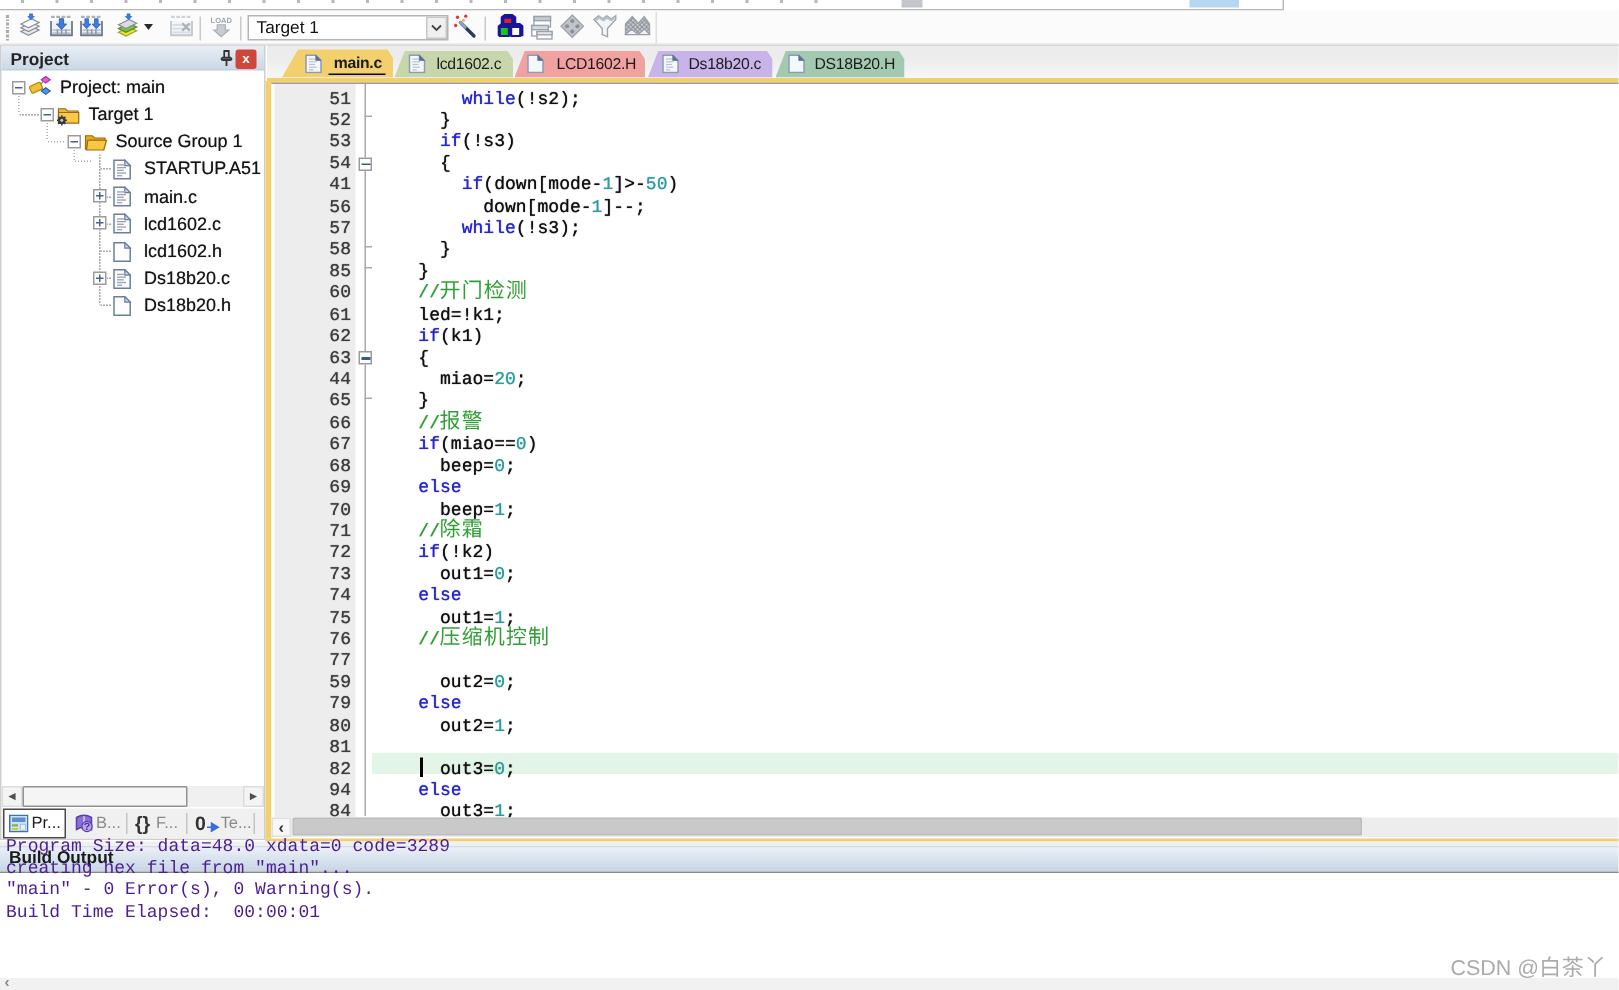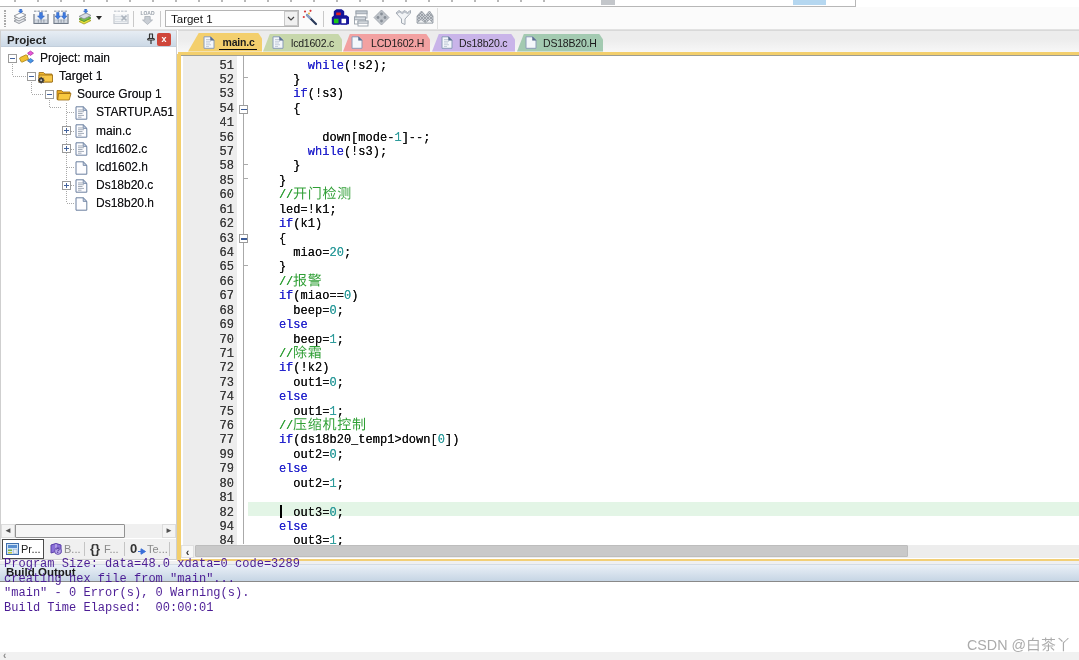--- a/index.html
+++ b/index.html
@@ -463,47 +463,48 @@
 <div class="gl" style="top:101.8px">54</div>
 <div class="gl" style="top:116.2px">41</div>
 <div class="gl" style="top:130.6px">56</div>
 <div class="gl" style="top:145.0px">57</div>
 <div class="gl" style="top:159.4px">58</div>
 <div class="gl" style="top:173.9px">85</div>
 <div class="gl" style="top:188.3px">60</div>
 <div class="gl" style="top:202.7px">61</div>
 <div class="gl" style="top:217.1px">62</div>
 <div class="gl" style="top:231.5px">63</div>
-<div class="gl" style="top:246.0px">64</div>
+<div class="gl" style="top:246.0px">44</div>
 <div class="gl" style="top:260.4px">65</div>
 <div class="gl" style="top:274.8px">66</div>
 <div class="gl" style="top:289.2px">67</div>
 <div class="gl" style="top:303.6px">68</div>
 <div class="gl" style="top:318.1px">69</div>
 <div class="gl" style="top:332.5px">70</div>
 <div class="gl" style="top:346.9px">71</div>
 <div class="gl" style="top:361.3px">72</div>
 <div class="gl" style="top:375.7px">73</div>
 <div class="gl" style="top:390.2px">74</div>
 <div class="gl" style="top:404.6px">75</div>
 <div class="gl" style="top:419.0px">76</div>
 <div class="gl" style="top:433.4px">77</div>
-<div class="gl" style="top:447.8px">99</div>
+<div class="gl" style="top:447.8px">59</div>
 <div class="gl" style="top:462.3px">79</div>
 <div class="gl" style="top:476.7px">80</div>
 <div class="gl" style="top:491.1px">81</div>
 <div class="gl" style="top:505.5px">82</div>
 <div class="gl" style="top:519.9px">94</div>
 <div class="gl" style="top:534.4px">84</div>
         </div>
       <div class="abs" style="left:250px;top:0;width:829px;height:660px">
           <div class="cl" style="top:58.5px">        <span class="k">while</span>(!s2);</div>
 <div class="cl" style="top:72.9px">      }</div>
 <div class="cl" style="top:87.3px">      <span class="k">if</span>(!s3)</div>
 <div class="cl" style="top:101.8px">      {</div>
+<div class="cl" style="top:116.2px">        <span class="k">if</span>(down[mode-<span class="n">1</span>]&gt;-<span class="n">50</span>)</div>
 <div class="cl" style="top:130.6px">          down[mode-<span class="n">1</span>]--;</div>
 <div class="cl" style="top:145.0px">        <span class="k">while</span>(!s3);</div>
 <div class="cl" style="top:159.4px">      }</div>
 <div class="cl" style="top:173.9px">    }</div>
 <div class="cl" style="top:188.3px">    <span class="c">//</span></div>
 <div class="cl" style="top:202.7px">    led=!k1;</div>
 <div class="cl" style="top:217.1px">    <span class="k">if</span>(k1)</div>
 <div class="cl" style="top:231.5px">    {</div>
 <div class="cl" style="top:246.0px">      miao=<span class="n">20</span>;</div>
 <div class="cl" style="top:260.4px">    }</div>
@@ -511,21 +512,20 @@
 <div class="cl" style="top:289.2px">    <span class="k">if</span>(miao==<span class="n">0</span>)</div>
 <div class="cl" style="top:303.6px">      beep=<span class="n">0</span>;</div>
 <div class="cl" style="top:318.1px">    <span class="k">else</span></div>
 <div class="cl" style="top:332.5px">      beep=<span class="n">1</span>;</div>
 <div class="cl" style="top:346.9px">    <span class="c">//</span></div>
 <div class="cl" style="top:361.3px">    <span class="k">if</span>(!k2)</div>
 <div class="cl" style="top:375.7px">      out1=<span class="n">0</span>;</div>
 <div class="cl" style="top:390.2px">    <span class="k">else</span></div>
 <div class="cl" style="top:404.6px">      out1=<span class="n">1</span>;</div>
 <div class="cl" style="top:419.0px">    <span class="c">//</span></div>
-<div class="cl" style="top:433.4px">    <span class="k">if</span>(ds18b20_temp1&gt;down[<span class="n">0</span>])</div>
 <div class="cl" style="top:447.8px">      out2=<span class="n">0</span>;</div>
 <div class="cl" style="top:462.3px">    <span class="k">else</span></div>
 <div class="cl" style="top:476.7px">      out2=<span class="n">1</span>;</div>
 <div class="cl" style="top:505.5px">      out3=<span class="n">0</span>;</div>
 <div class="cl" style="top:519.9px">    <span class="k">else</span></div>
 <div class="cl" style="top:534.4px">      out3=<span class="n">1</span>;</div>
         </div>
       <svg class="abs" style="left:293.3128px;top:186.08px" width="59.0" height="16.0" viewBox="0 0 4214.3 1142.9">
           <use href="#g1" x="0" y="0" fill="#2f9f35"></use>
           <use href="#g2" x="1054" y="0" fill="#2f9f35"></use>

